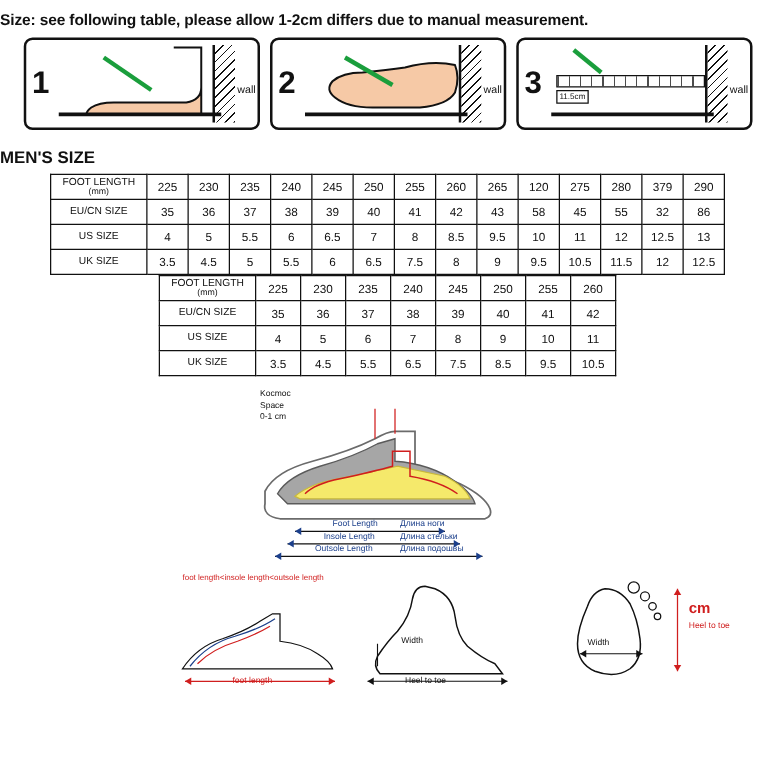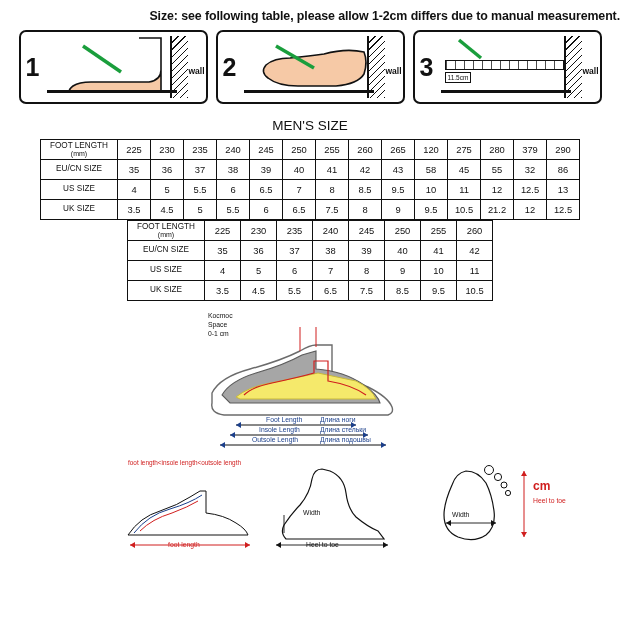--- a/index.html
+++ b/index.html
@@ -8,21 +8,21 @@
     background:#ffffff;
     font-family:"Liberation Sans", sans-serif;
     color:#111;
     overflow:hidden;
     position:relative;
   }
   .page{width:620px;height:620px;position:relative;}
 
   
   .header{
-    text-align:right;
+    text-align:left;
     font-weight:bold;
     font-size:12.4px;
     padding-top:9px;
     letter-spacing:-0.1px;
   }
 
   
   .steps{
     display:flex;
     justify-content:center;
@@ -42,42 +42,42 @@
     font-size:25px;font-weight:bold;line-height:1;
   }
   .wall-hatch{
     position:absolute;right:18px;top:4px;bottom:4px;width:16px;
     background:repeating-linear-gradient(
       -45deg,#111 0 1px,transparent 1px 5px);
     border-left:2px solid #111;
   }
   .wall-label{
     position:absolute;right:1px;bottom:26px;
-    font-size:8.5px;font-weight:bold;
+    font-size:8.5px;font-weight:normal;
   }
 
   
   .ruler{
     position:absolute;left:30px;right:36px;top:28px;height:8px;
     border:1.3px solid #111;background:#fff;
   }
   .ruler-ticks{
     position:absolute;left:0;right:0;top:0;bottom:0;
     background:repeating-linear-gradient(90deg,#111 0 1px,transparent 1px 9px);
     opacity:.75;
   }
   .mmbox{
     position:absolute;left:30px;top:40px;
     border:1.2px solid #111;background:#fff;
     font-size:6.5px;padding:1px 2px;
   }
 
   
   .sec-title{
-    text-align:center;font-weight:normal;font-size:13.5px;
+    text-align:left;font-weight:bold;font-size:13.5px;
     margin-top:14px;margin-bottom:6px;
   }
 
   
   .tbl-wrap{display:flex;justify-content:center;}
   table.size{
     border-collapse:collapse;
     table-layout:fixed;
   }
   table.size td{
@@ -109,21 +109,21 @@
     position:absolute;
     font-size:6.8px;
     color:#111;
     white-space:nowrap;
   }
   .lbl.blue{color:#1b3f8b;}
   .lbl.red{color:#d01e1e;}
 
   
   .bottom{
-    position:relative;width:508px;height:95px;
+    position:relative;width:508px;height:95px;margin-left:18px;
   }
 
   svg{display:block;}
   .ln{stroke:#111;stroke-width:1;fill:none;}
 </style>
 </head>
 <body>
 
 <div class="page">
 
@@ -234,21 +234,21 @@
         <td>4.5</td>
         <td>5</td>
         <td>5.5</td>
         <td>6</td>
         <td>6.5</td>
         <td>7.5</td>
         <td>8</td>
         <td>9</td>
         <td>9.5</td>
         <td>10.5</td>
-        <td>21.2</td>
+        <td>11.5</td>
         <td>12</td>
         <td>12.5</td>
       </tr>
     </tbody>
       </table>
   </div>
 
   <div class="tbl-wrap">
     <table class="size women">
       <tbody>

